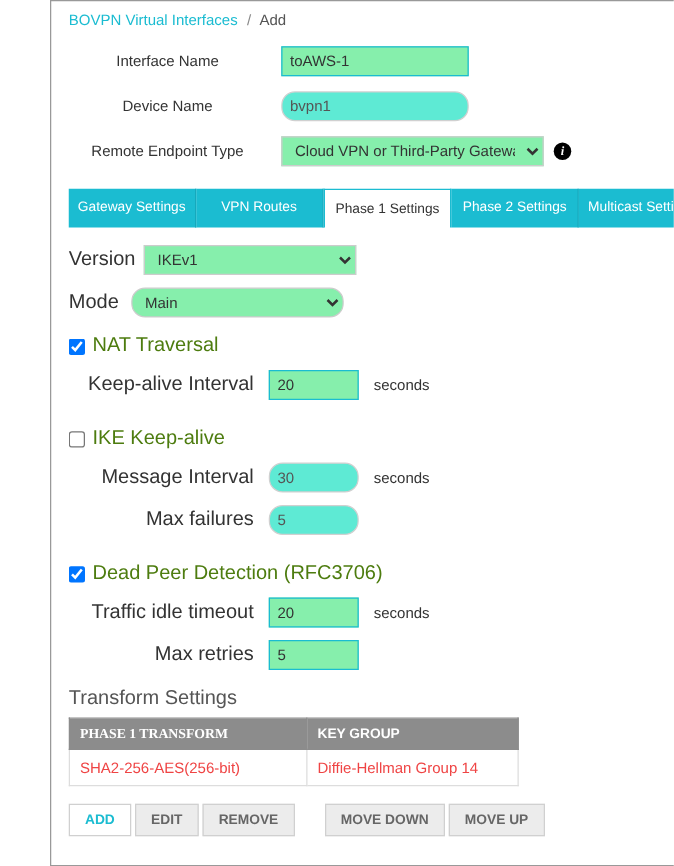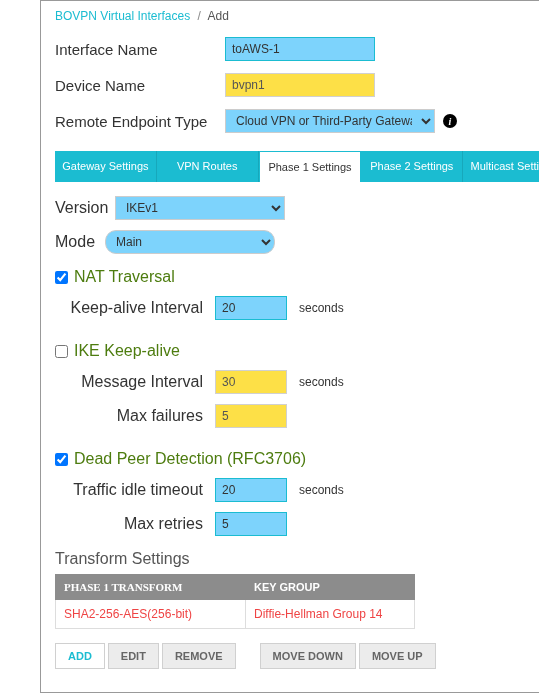--- a/index.html
+++ b/index.html
@@ -26,38 +26,39 @@
   .breadcrumb .sep { color: #888; margin: 0 4px; }
   .breadcrumb .current { color: #555; }
 
   .form-row {
     display: flex;
     align-items: center;
     margin-bottom: 12px;
   }
   .form-row label.top-label {
     width: 170px;
-    text-align: left;
+    text-align: center;
     padding-right: 12px;
     color: #333;
-    font-size: 15px;
+    font-size: 12px;
   }
   .text-input, .select-input {
     height: 24px;
     border: 1px solid #1bbcd1;
     padding: 2px 6px;
     font-size: 12px;
     color: #333;
-    background: #7dd3fc;
+    background: #86efac;
   }
   .text-input.teal { border-color: #1bbcd1; }
   .text-input.disabled, .select-input.disabled {
-    background: #fde047;
+    background: #5eead4;
     border-color: #d0d0d0;
     color: #555;
+    border-radius: 11px;
   }
   .w-150 { width: 150px; }
   .w-200 { width: 210px; }
   .w-75  { width: 72px; }
   .w-170 { width: 170px; }
 
   .info-icon {
     display: inline-flex;
     width: 14px; height: 14px;
     border-radius: 50%;

